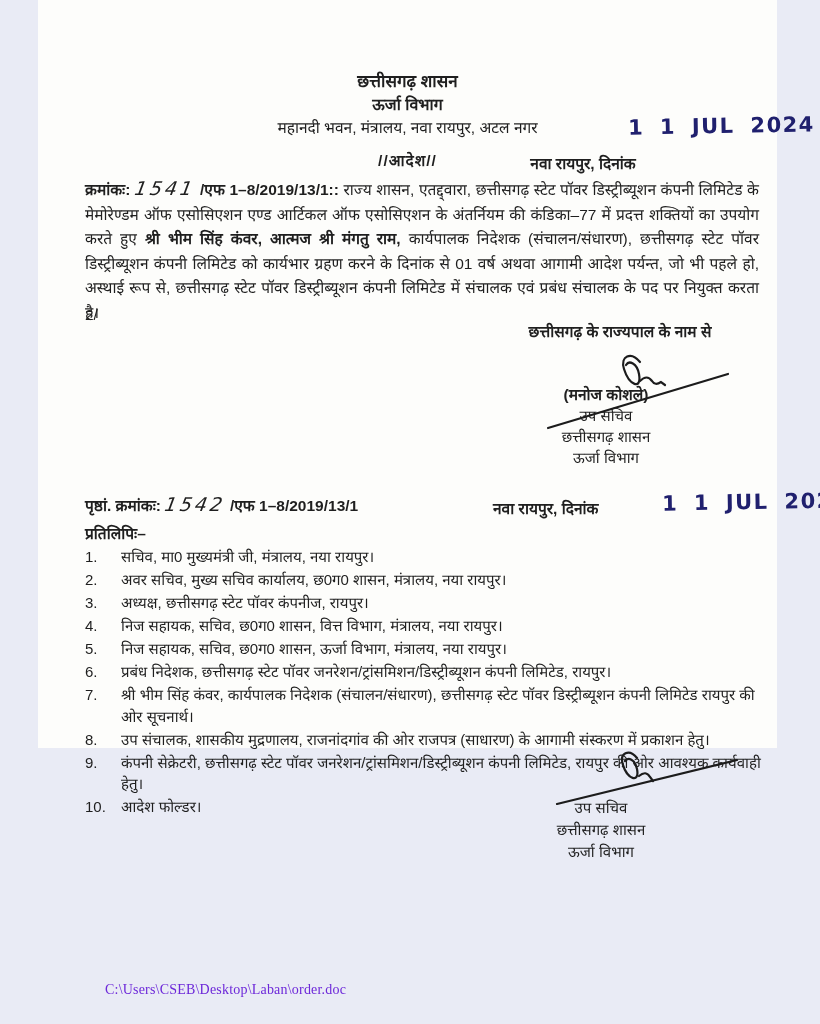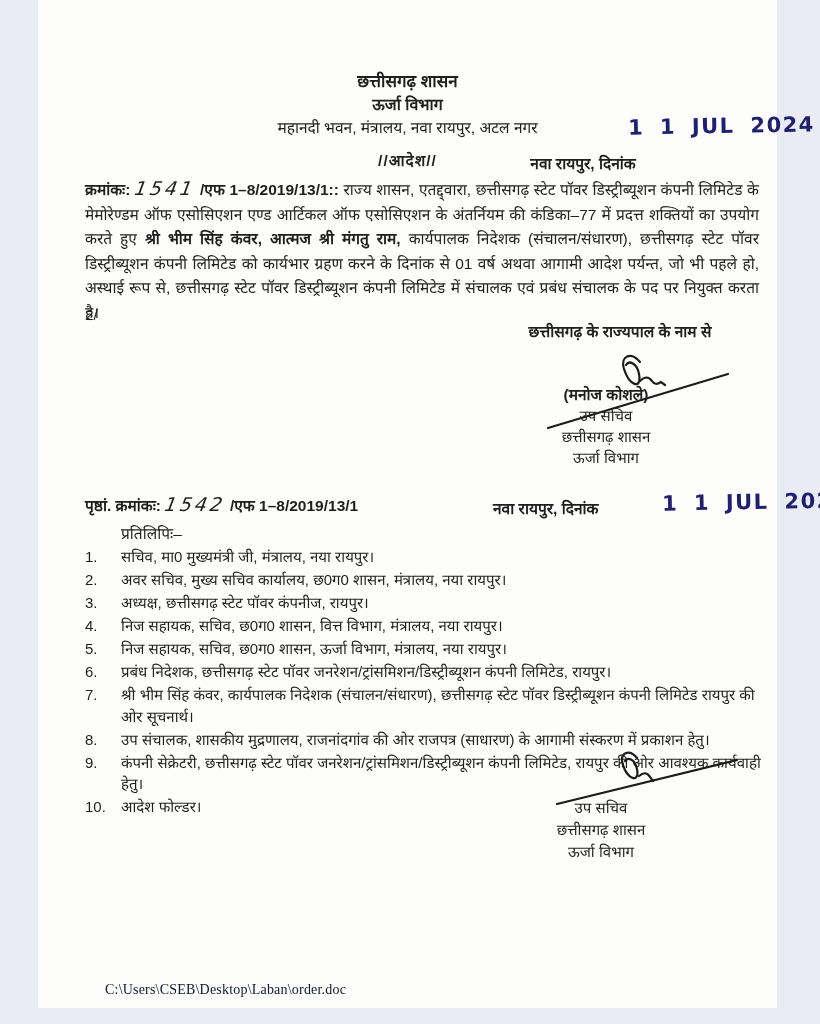--- a/index.html
+++ b/index.html
@@ -4,21 +4,21 @@
 <style>
   html,body{margin:0;padding:0;}
   body{
     width:820px;height:1024px;position:relative;overflow:hidden;
     background:#e9ebf5;
     font-family:"Liberation Sans",sans-serif;
     color:#1f1f1f;
     -webkit-font-smoothing:antialiased;
   }
   .page{
-    position:absolute;left:38px;top:0;width:739px;height:1008px;
+    position:absolute;left:38px;top:0;width:739px;height:748px;
     background:#fdfdfb;
   }
   .abs{position:absolute;}
   .bold{font-weight:700;}
   
   .header{left:0;top:70px;width:100%;text-align:center;line-height:23px;}
   .header .h1{font-size:17px;font-weight:700;}
   .header .h2{font-size:16px;font-weight:700;}
   .header .h3{font-size:15.5px;font-weight:400;}
   .header .h4{font-size:15.5px;font-weight:700;letter-spacing:1px;margin-top:10px;}
@@ -41,30 +41,30 @@
   }
   .clause{left:47px;top:306px;width:674px;font-size:15.5px;display:flex;}
   .clause .no{width:52px;flex:0 0 52px;}
   .authority{left:466px;top:320px;width:232px;text-align:center;
     font-size:15.5px;font-weight:700;line-height:23px;}
   .signblock{left:477px;top:384px;width:182px;text-align:center;
     font-size:15px;line-height:21px;}
   .signblock .nm{font-weight:700;font-size:15.5px;}
   .endorse-left{left:47px;top:494px;font-size:15.5px;white-space:nowrap;}
   .endorse-date{left:455px;top:497px;}
-  .copylabel{left:47px;top:522px;font-size:15.5px;font-weight:400;margin-left:36px;}
+  .copylabel{left:47px;top:522px;font-size:15.5px;font-weight:700;}
   .copylist{left:47px;top:546px;width:690px;font-size:15px;line-height:21.5px;}
   .copylist .row{display:flex;margin-bottom:1.5px;}
   .copylist .no{flex:0 0 36px;}
   .copylist .tx{flex:1;}
   .signblock2{left:472px;top:797px;width:182px;text-align:center;
     font-size:15px;line-height:22px;}
   .filepath{
     left:67px;top:982px;font-family:"Liberation Serif",serif;
-    font-size:14px;color:#0f172a;letter-spacing:.2px;
+    font-size:14px;color:#6d28d9;letter-spacing:.2px;
   }
   svg .ink{stroke:#1c1c1c;stroke-width:2.2;fill:none;stroke-linecap:round;}
 </style>
 </head>
 <body>
 
 <div class="page">
 
   <div class="abs header">
     <div class="h1">छत्तीसगढ़ शासन</div>

